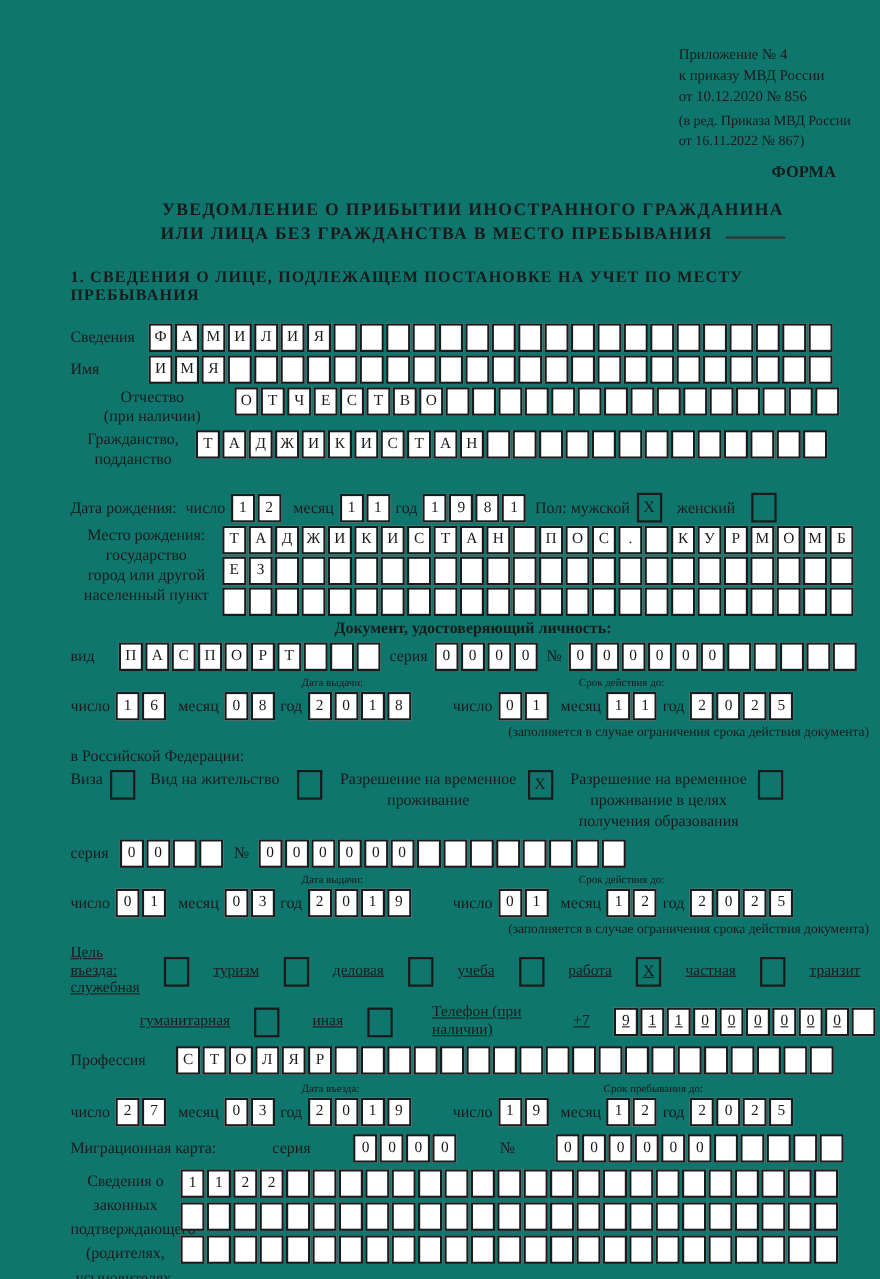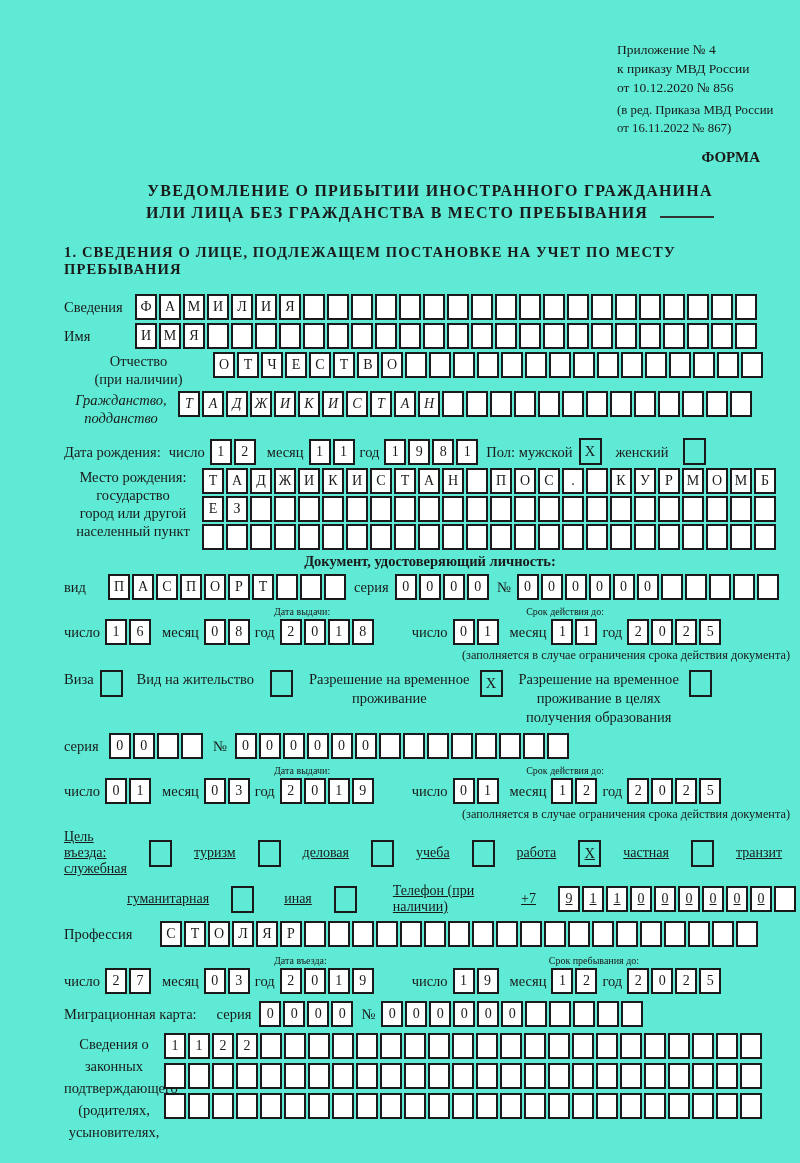--- a/index.html
+++ b/index.html
@@ -1,16 +1,16 @@
 <!DOCTYPE html>
 <html><head>
 <meta charset="utf-8">
 <style>
   html,body{margin:0;padding:0;background:#ffffff;}
-  .page{position:relative;width:800px;height:1163px;background:#5eead4;color:#1a1a1a;
+  .page{position:relative;width:800px;height:1163px;background:#0f766e;color:#1a1a1a;
         font-family:"Liberation Serif","DejaVu Serif",serif;box-sizing:border-box;
         padding:40px 4px 0 64px;overflow:hidden;}
   .hdr{margin-left:553px;font-size:13.5px;line-height:19px;}
   .hdr-sub{margin-top:4px;font-size:12.8px;line-height:18px;}
   .forma{margin-top:12px;text-align:right;padding-right:36px;font-weight:bold;font-size:15px;}
   .title{margin-top:14px;text-align:center;font-weight:bold;font-size:16px;line-height:22px;letter-spacing:1.2px;}
   .blank{display:inline-block;width:54px;border-bottom:2px solid #333;margin-left:12px;}
   .sec{margin-top:20px;margin-bottom:16px;font-weight:bold;font-size:14.6px;letter-spacing:1.1px;}
   .row{display:flex;align-items:center;margin-bottom:3px;}
   .row.top{align-items:flex-start;}
@@ -148,21 +148,21 @@
         <span class="cellbox"></span>
         <span class="cellbox"></span>
         <span class="cellbox"></span>
         <span class="cellbox"></span>
         <span class="cellbox"></span>
         <span class="cellbox"></span>
         <span class="cellbox"></span>
       </div>
   </div>
 
-  <div class="row top" style="margin-bottom:11px;font-style:italic;">
+  <div class="row top" style="margin-bottom:21px;">
     <div class="lab w114">
       <div>Гражданство,</div>
       <div>подданство</div>
     </div>
     <div class="cells">
         <span class="cellbox">Т</span>
         <span class="cellbox">А</span>
         <span class="cellbox">Д</span>
         <span class="cellbox">Ж</span>
         <span class="cellbox">И</span>
@@ -382,20 +382,21 @@
       <div class="cells">
           <span class="cellbox">2</span>
           <span class="cellbox">0</span>
           <span class="cellbox">2</span>
           <span class="cellbox">5</span>
         </div>
     </div>
   </div>
   <div class="note">(заполняется в случае ограничения срока действия документа)</div>
 
+  <div class="docline">в Российской Федерации:</div>
 
   <div class="row top" style="margin-bottom:6px;">
     <span class="lab">Виза</span>
     <span class="cb g6"></span>
     <span class="lab g14">Вид на жительство</span>
     <span class="cb g16"></span>
     <div class="cbcol g16">
       <div>Разрешение на временное</div>
       <div>проживание</div>
     </div>
@@ -588,21 +589,21 @@
       <span class="lab">год</span>
       <div class="cells">
           <span class="cellbox">2</span>
           <span class="cellbox">0</span>
           <span class="cellbox">2</span>
           <span class="cellbox">5</span>
         </div>
     </div>
   </div>
 
-  <div class="row" style="margin-bottom:6px;">
+  <div class="row" style="margin-bottom:6px;gap:31px;">
     <span class="lab">Миграционная карта:</span>
     <span class="lab g20">серия</span>
     <div class="cells g8">
         <span class="cellbox">0</span>
         <span class="cellbox">0</span>
         <span class="cellbox">0</span>
         <span class="cellbox">0</span>
       </div>
     <span class="lab g8">№</span>
     <div class="cells g6">

